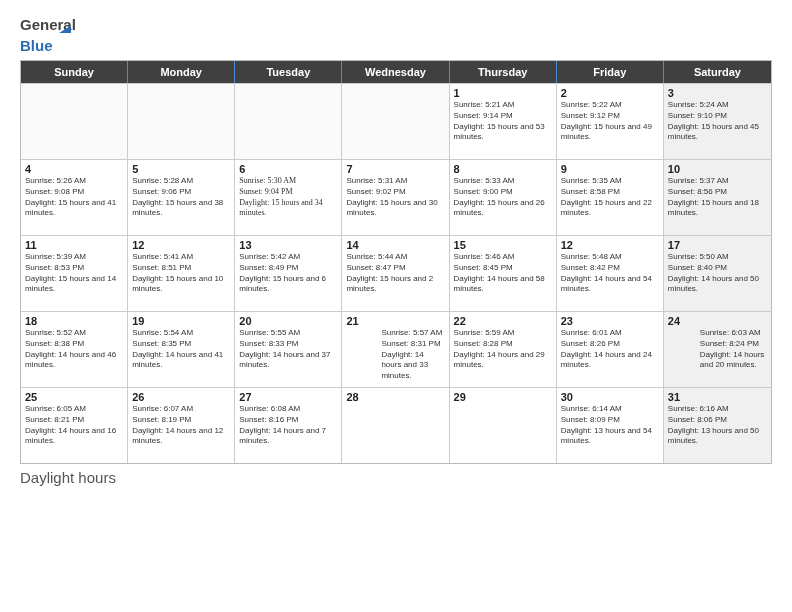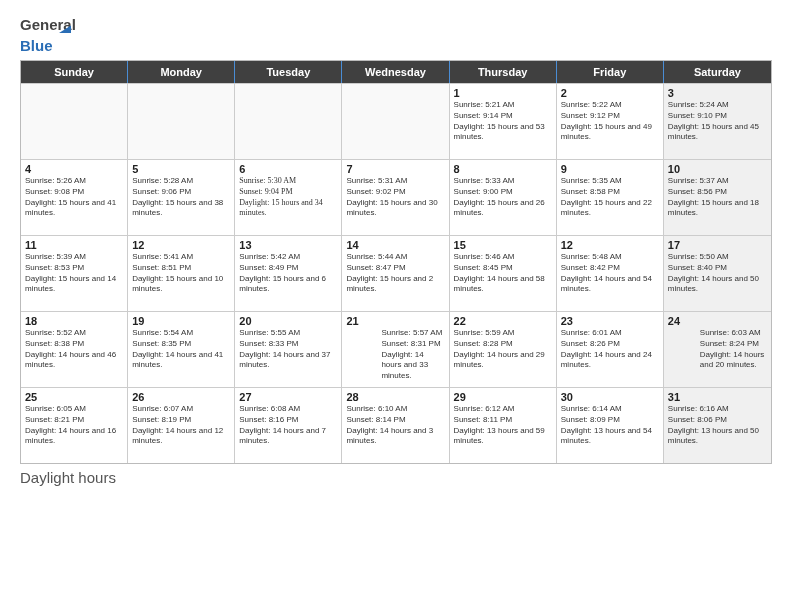--- a/index.html
+++ b/index.html
@@ -308,29 +308,23 @@
 Daylight: 14 hours and 12 minutes.</div>
           </div>
           <div class="cal-cell">
             <span class="day-number">27</span>
             <div class="cell-text" style="white-space: pre-line;">Sunrise: 6:08 AM
 Sunset: 8:16 PM
 Daylight: 14 hours and 7 minutes.</div>
           </div>
           <div class="cal-cell">
             <span class="day-number">28</span>
-            <div class="cell-text" style="white-space: pre-line;">Sunrise: 6:10 AM
-Sunset: 8:14 PM
-Daylight: 14 hours and 3 minutes.</div>
           </div>
           <div class="cal-cell">
             <span class="day-number">29</span>
-            <div class="cell-text" style="white-space: pre-line;">Sunrise: 6:12 AM
-Sunset: 8:11 PM
-Daylight: 13 hours and 59 minutes.</div>
           </div>
           <div class="cal-cell">
             <span class="day-number">30</span>
             <div class="cell-text" style="white-space: pre-line;">Sunrise: 6:14 AM
 Sunset: 8:09 PM
 Daylight: 13 hours and 54 minutes.</div>
           </div>
           <div class="cal-cell shaded">
             <span class="day-number">31</span>
             <div class="cell-text" style="white-space: pre-line;">Sunrise: 6:16 AM

